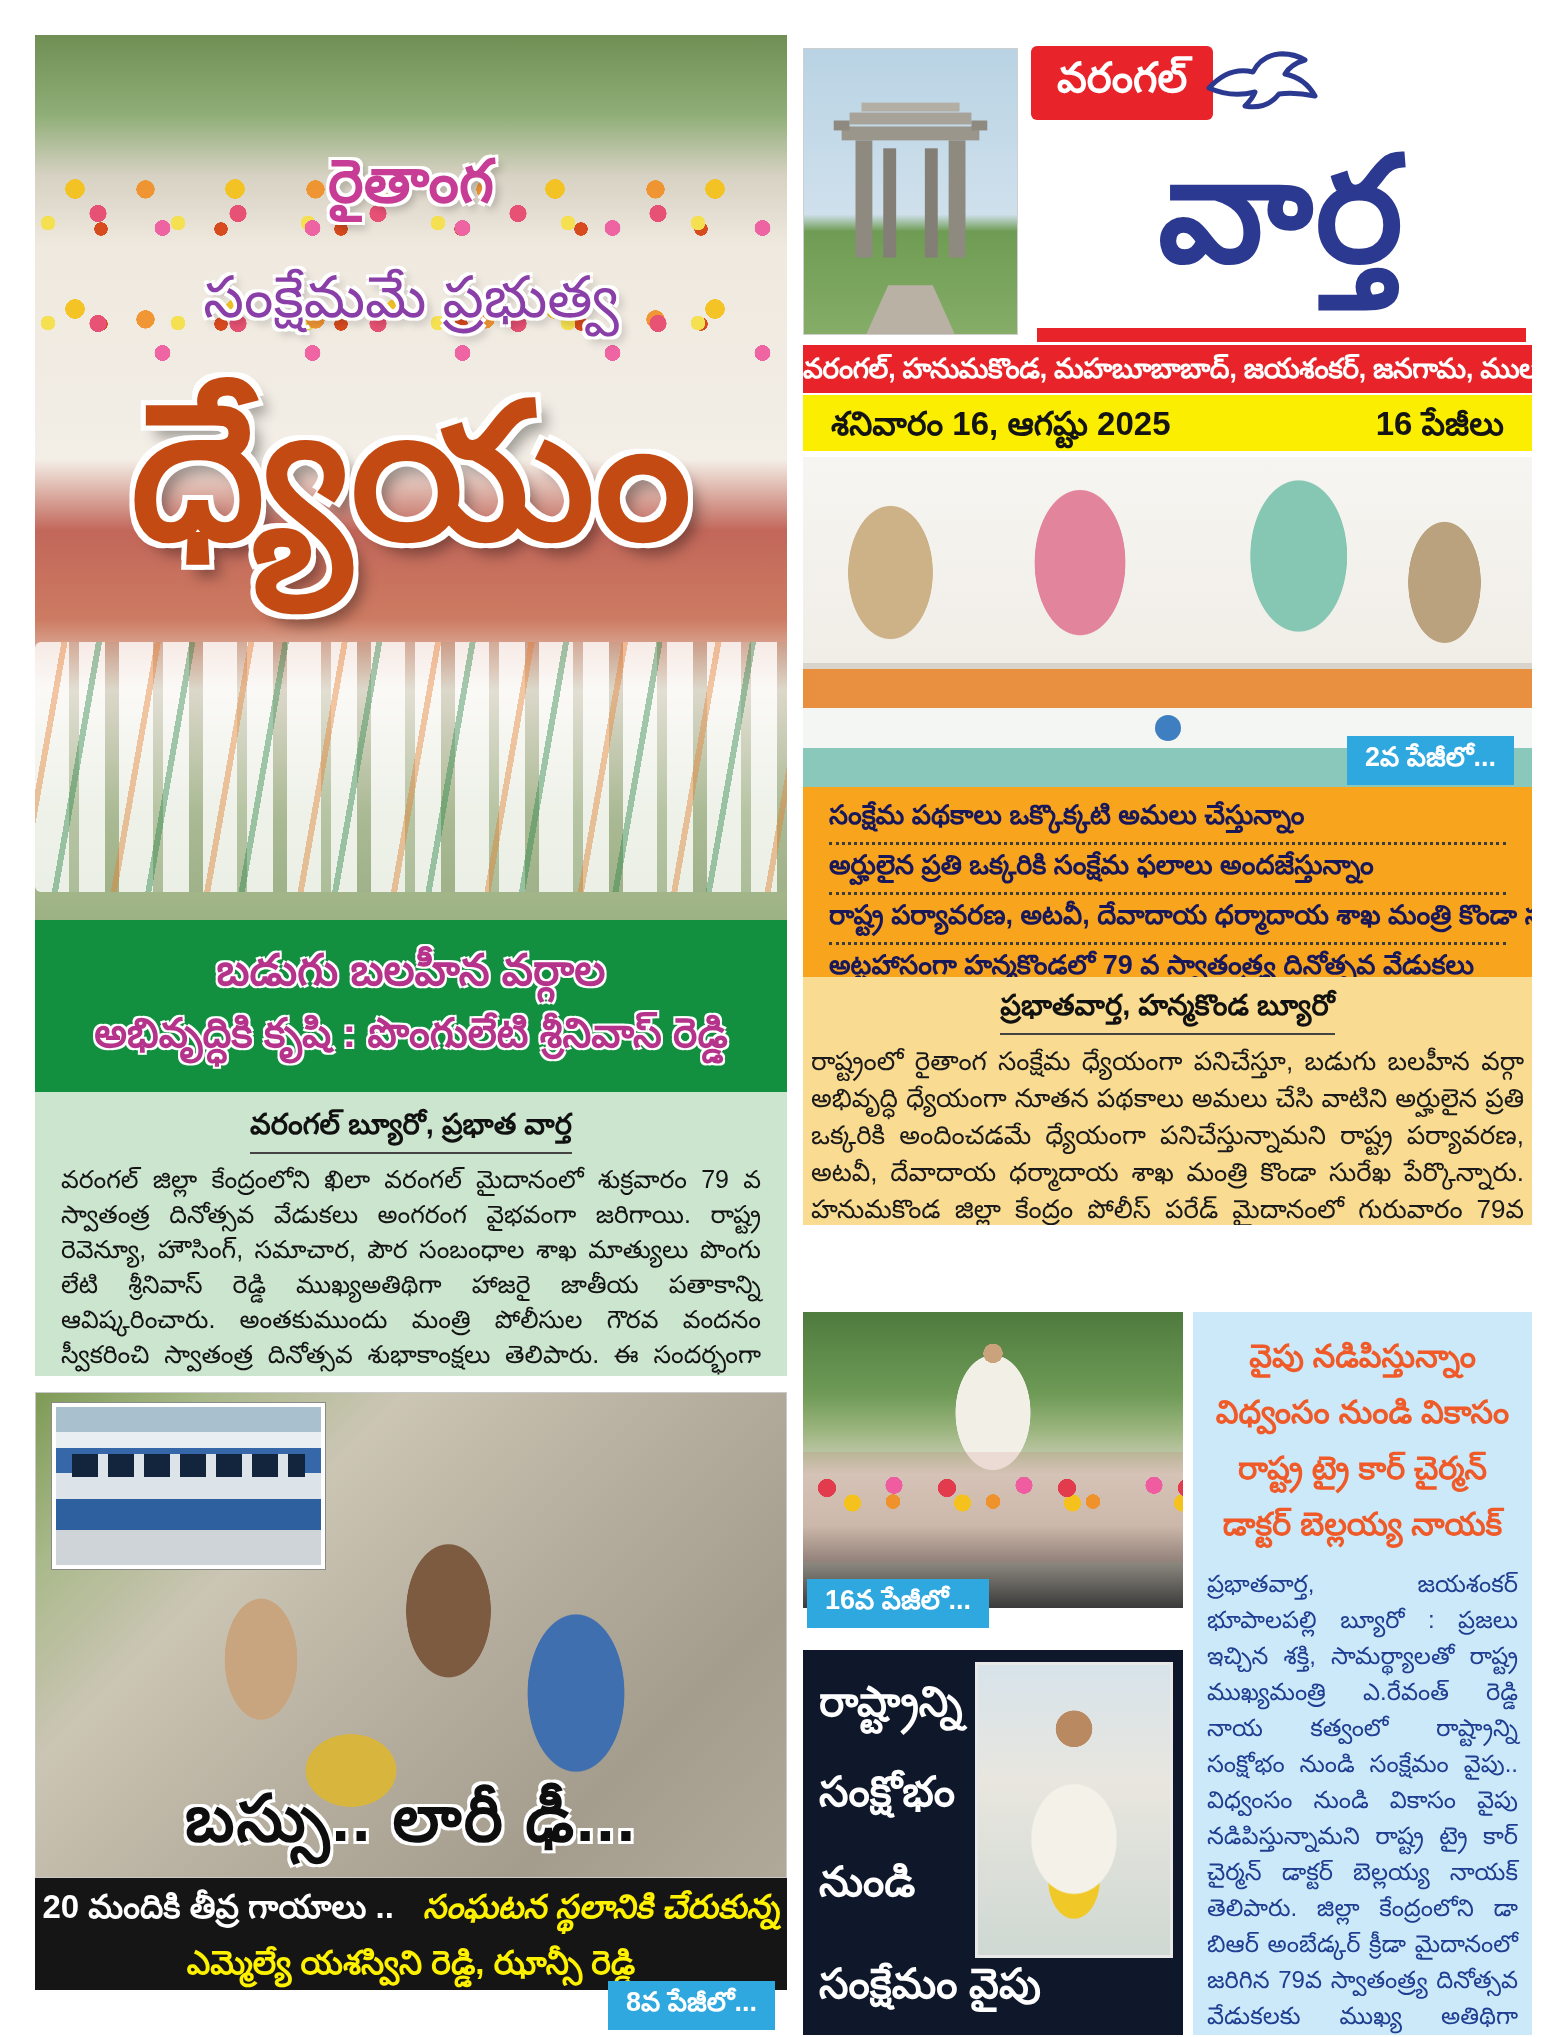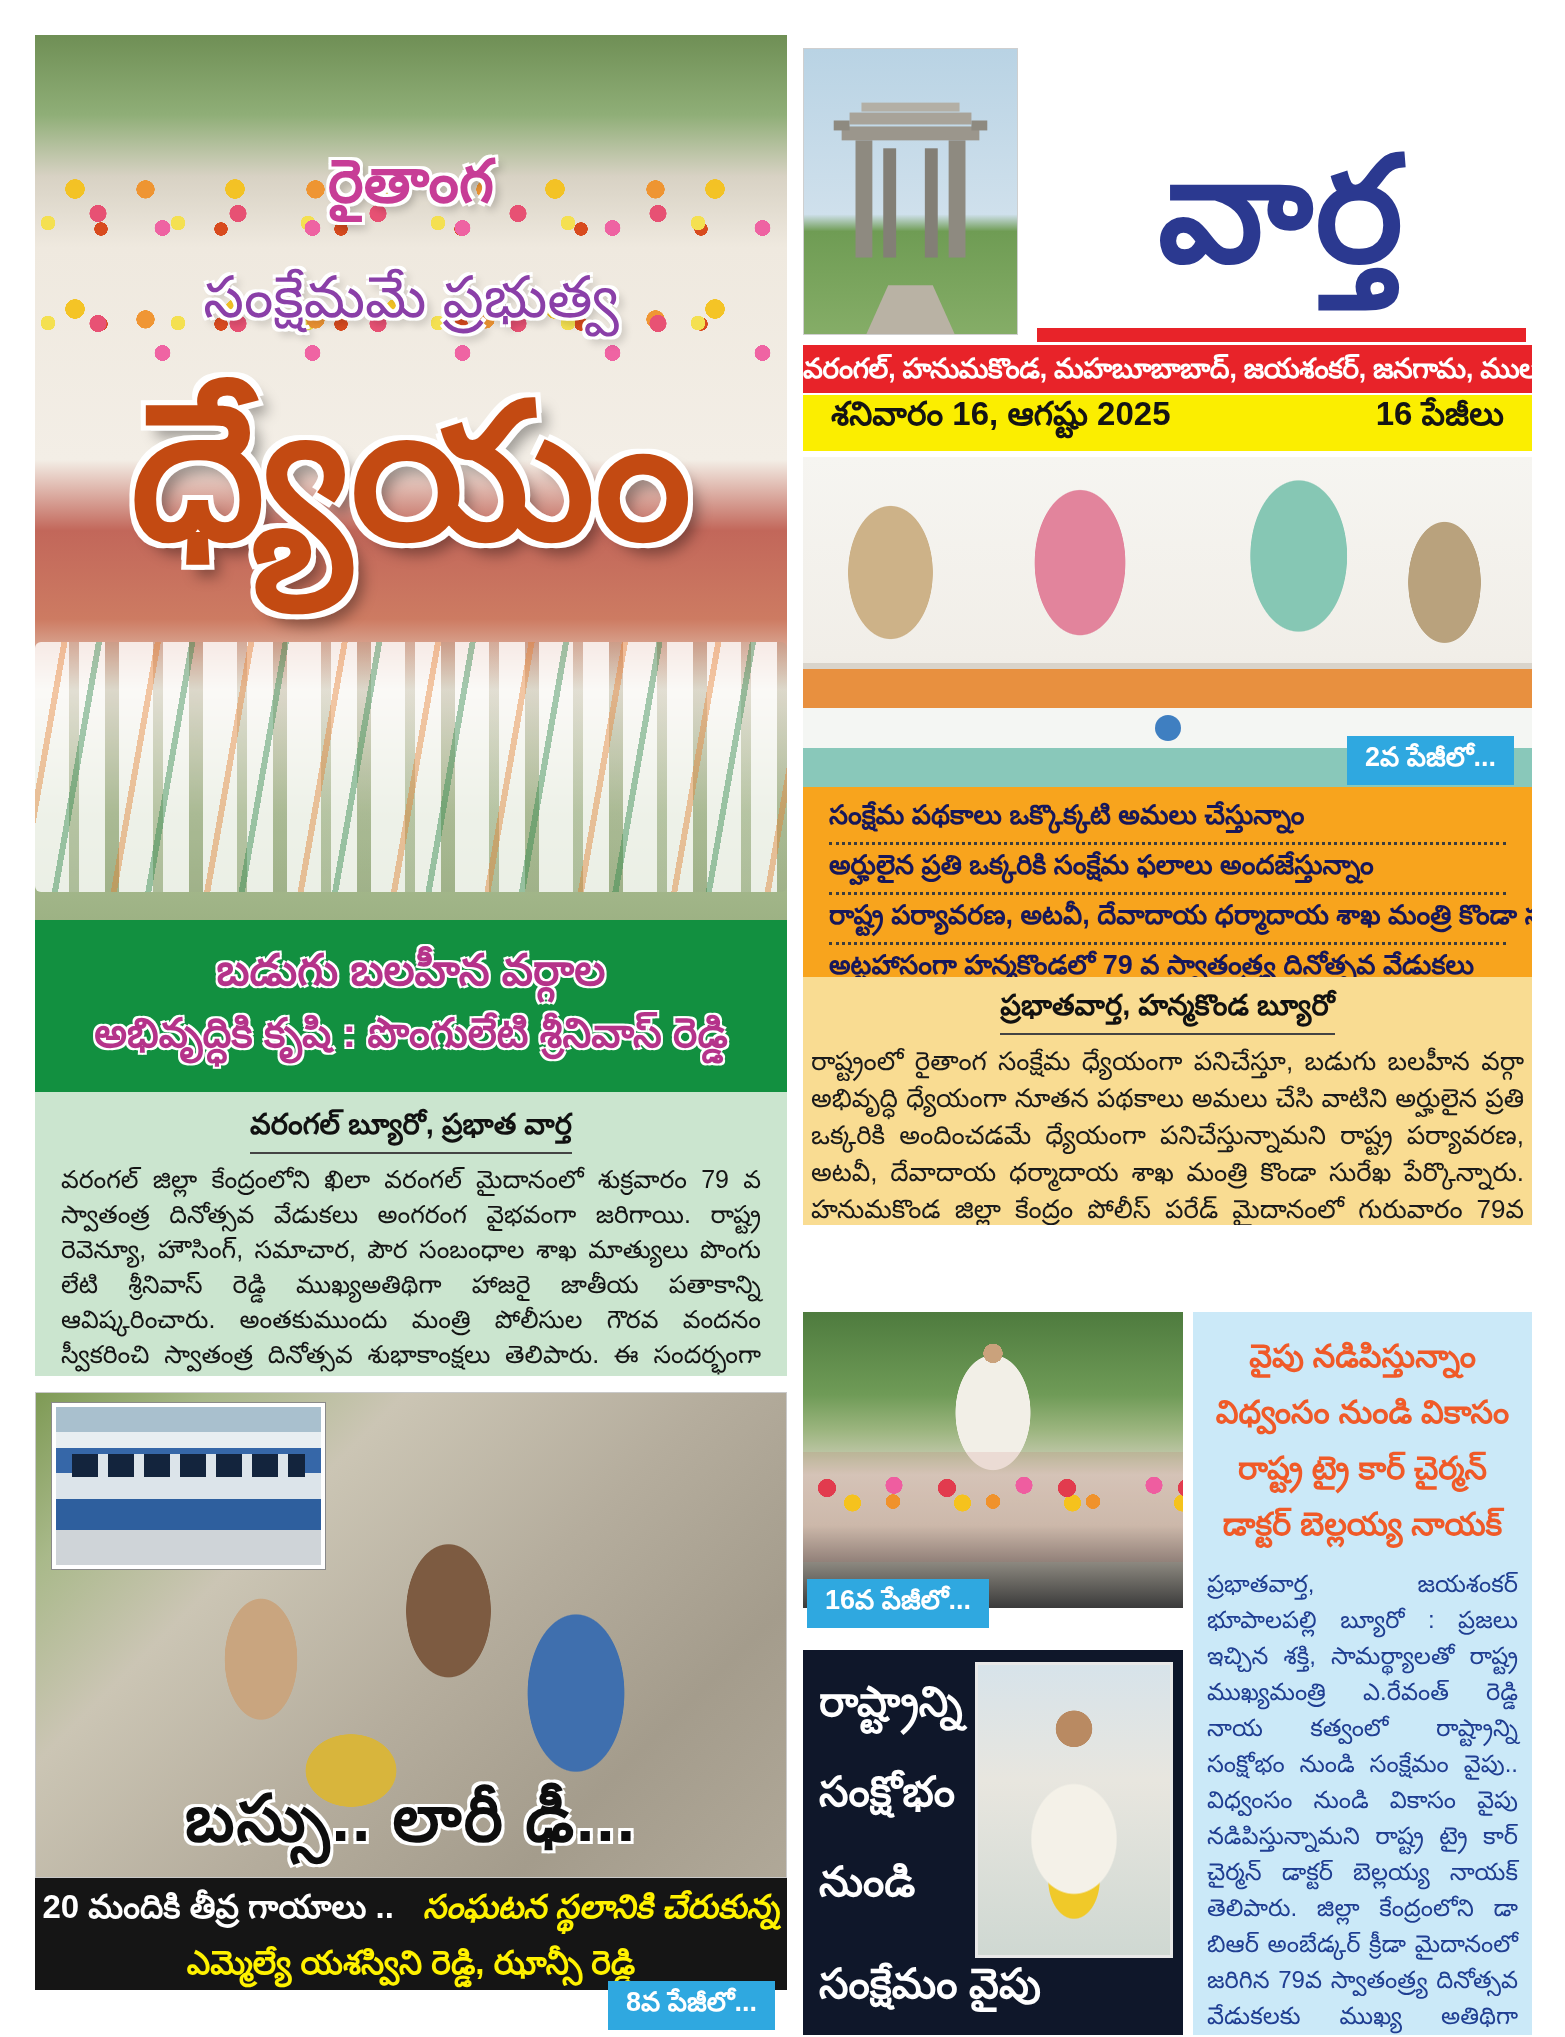--- a/index.html
+++ b/index.html
@@ -136,21 +136,21 @@
   }
   .logo-underline{position:absolute;left:6px;right:6px;bottom:0px;height:14px;background:#E82329;}
   
   .red-strip{
     position:absolute;left:803px;top:345px;width:729px;height:48px;background:#E82329;
     color:#fff;font-weight:bold;font-size:28px;line-height:48px;text-align:center;
     white-space:nowrap;overflow:hidden;letter-spacing:-0.5px;
   }
   .yellow-strip{
     position:absolute;left:803px;top:395px;width:729px;height:56px;background:#FBEE00;
-    display:flex;justify-content:space-between;align-items:flex-start;
+    display:flex;justify-content:space-between;align-items:flex-end;
     padding:0 28px;box-sizing:border-box;font-size:33px;font-weight:bold;color:#141414;
   }
   
   .right-photo{
     position:absolute;left:803px;top:457px;width:729px;height:330px;overflow:visible;
     background:
       radial-gradient(ellipse 70px 110px at 12% 35%,#cdb288 0 60%,transparent 61%),
       radial-gradient(ellipse 75px 120px at 38% 32%,#e2849c 0 60%,transparent 61%),
       radial-gradient(ellipse 80px 125px at 68% 30%,#86c7b4 0 60%,transparent 61%),
       radial-gradient(ellipse 60px 100px at 88% 38%,#b9a27d 0 60%,transparent 61%),
@@ -279,20 +279,28 @@
         <rect x="30" y="72" width="16" height="10" fill="#8e8a80"></rect>
         <rect x="169" y="72" width="16" height="10" fill="#8e8a80"></rect>
         <rect x="52" y="92" width="17" height="118" fill="#8e8a80"></rect>
         <rect x="146" y="92" width="17" height="118" fill="#8e8a80"></rect>
         <rect x="80" y="100" width="13" height="110" fill="#837f76"></rect>
         <rect x="122" y="100" width="13" height="110" fill="#837f76"></rect>
         <polygon points="85,238 130,238 152,287 63,287" fill="#b9b2a4"></polygon>
       </svg>
     </div>
     <div class="logo">
+      <div class="logo-top">
+        <span class="red-pill">వరంగల్</span>
+        <span class="dove">
+          <svg viewBox="0 0 120 70">
+            <path d="M8 40 Q28 18 52 24 Q60 8 78 6 Q92 5 104 12 Q90 16 84 26 Q104 30 114 48 Q94 44 78 46 Q66 62 44 58 Q52 50 54 44 Q30 50 8 40 Z" fill="#ffffff" stroke="#2B3990" stroke-width="5" stroke-linejoin="round"></path>
+          </svg>
+        </span>
+      </div>
       <div class="logo-main">వార్త</div>
       <div class="logo-underline"></div>
     </div>
   </section>
 
   <div class="red-strip">వరంగల్, హనుమకొండ, మహబూబాబాద్, జయశంకర్, జనగామ, ములుగు</div>
   <div class="yellow-strip">
     <span>శనివారం 16,  ఆగష్టు 2025</span>
     <span>16 పేజీలు</span>
   </div>

